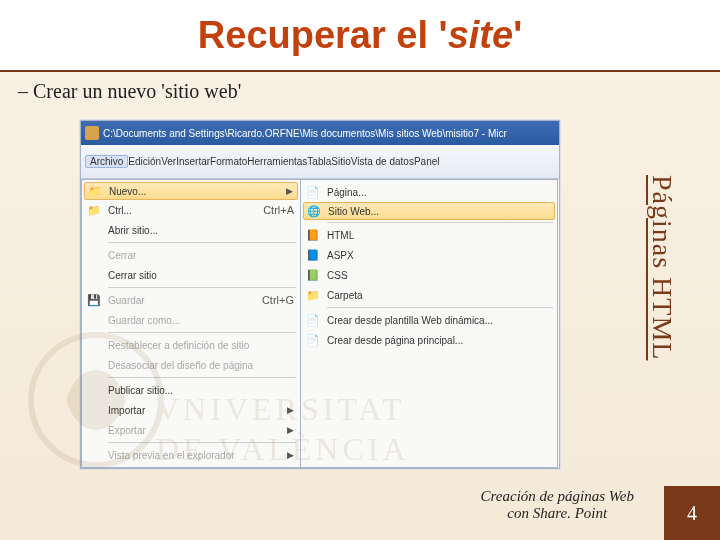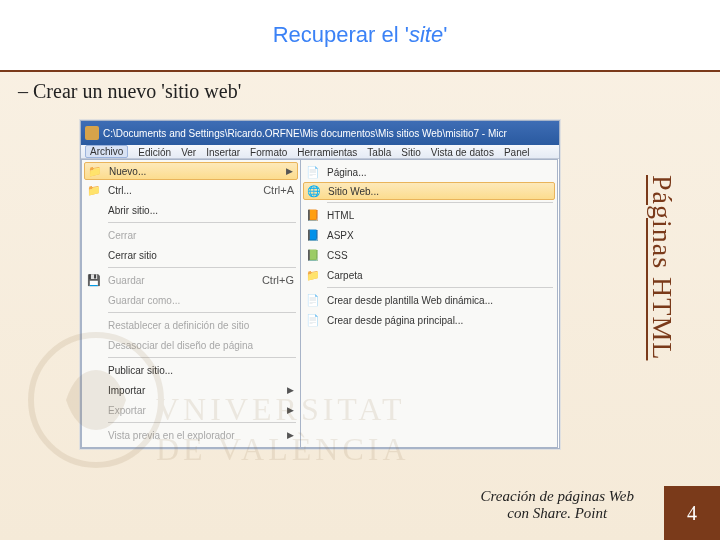--- a/index.html
+++ b/index.html
@@ -14,21 +14,21 @@
     width: 720px; height: 540px;
     position: relative;
     background: linear-gradient(to bottom, #f9f1e4 0%, #f5ead8 100%);
   }
   .title-bar {
     height: 70px;
     background: #fff;
     display: flex; align-items: center; justify-content: center;
   }
   .title-bar h1 {
-    font-size: 22px; font-weight: normal; color: #3b82f6;
+    font-size: 38px; font-weight: bold; color: #c2410c;
     font-family: Arial, sans-serif;
   }
   .title-bar h1 em { font-style: italic; }
   .sep { height: 2px; background: #7a3a1a; }
   .content {
     position: absolute; left: 18px; top: 80px; right: 18px;
   }
   .bullet {
     font-family: "Times New Roman", serif;
     font-size: 20px; color: #222;
@@ -46,26 +46,26 @@
   .ss-titlebar {
     height: 20px;
     background: linear-gradient(to bottom, #3e6db5, #2a5aa0);
     color: #fff;
     display: flex; align-items: center;
     padding: 12px 4px;
     font-size: 10px;
   }
   .ss-titlebar .ico { width: 14px; height: 14px; background: #d7a34a; margin-right: 4px; border-radius: 2px; }
   .ss-menubar {
-    height: 14px;
+    height: 34px;
     background: linear-gradient(to bottom, #f5f7fb, #e5ebf5);
     border-bottom: 1px solid #c0c8d8;
-    display: flex; align-items: flex-end;
+    display: flex; align-items: center;
     font-size: 10px; color: #333;
-    padding: 0 4px; gap: 10px;
+    padding: 0 4px; 
   }
   .ss-menubar span.active {
     background: #d8e2f4; border: 1px solid #9cb4dd;
     padding: 0 4px; border-radius: 2px;
   }
   .ss-body { display: flex; }
   .ss-dropdown {
     width: 220px;
     background: #f9f9f7;
     border: 1px solid #a8b4c8;

